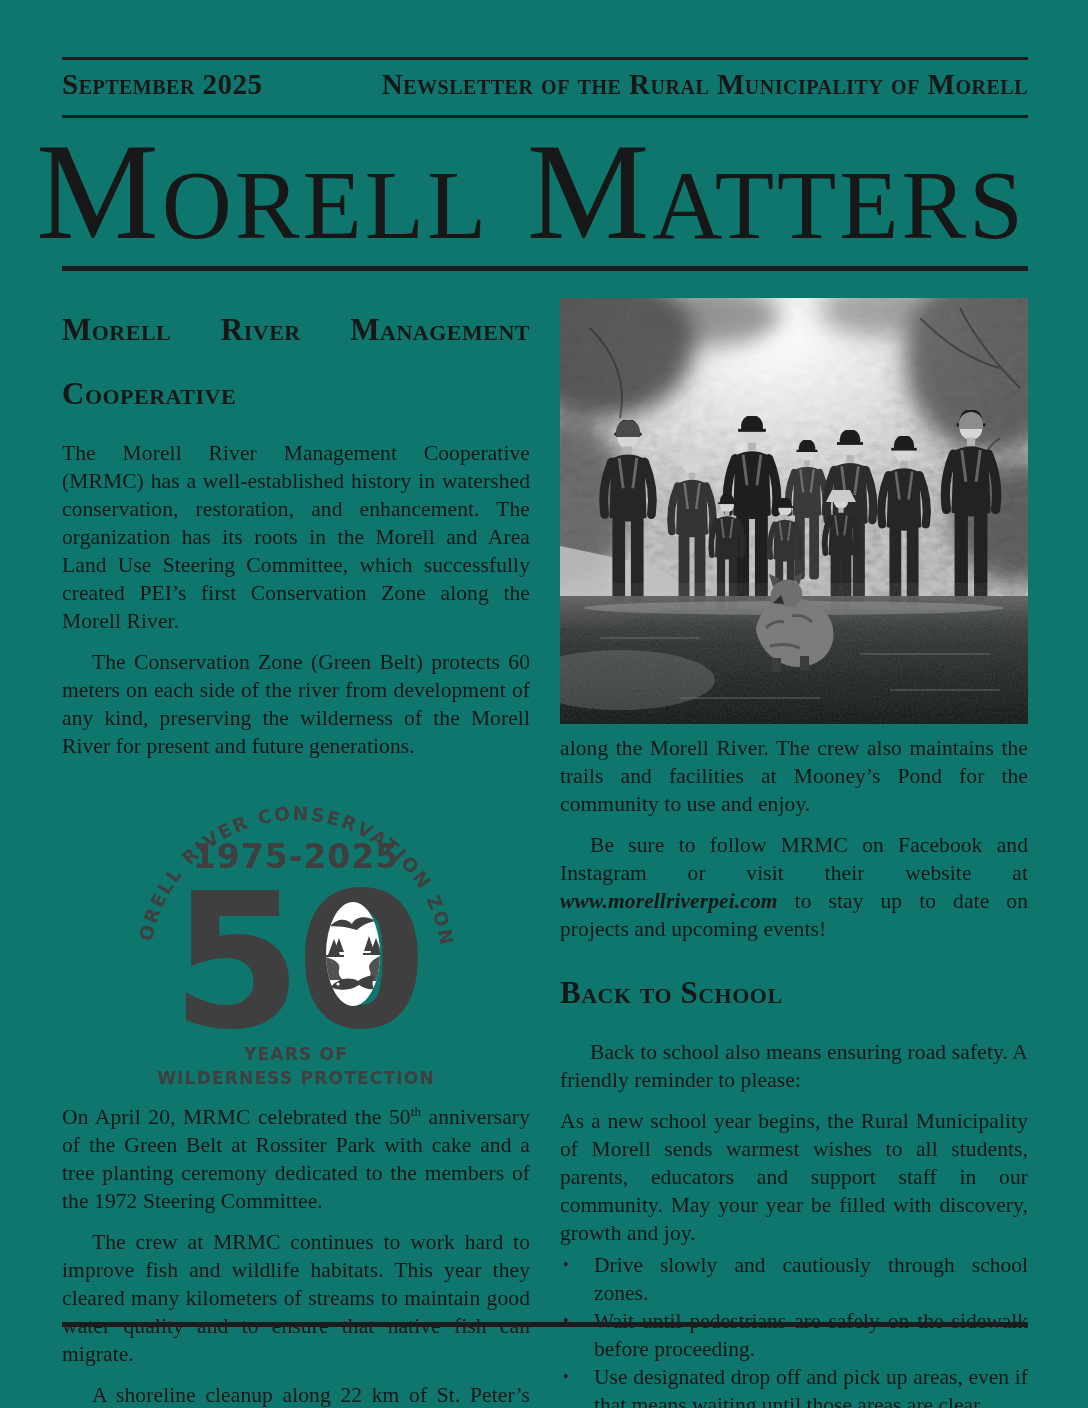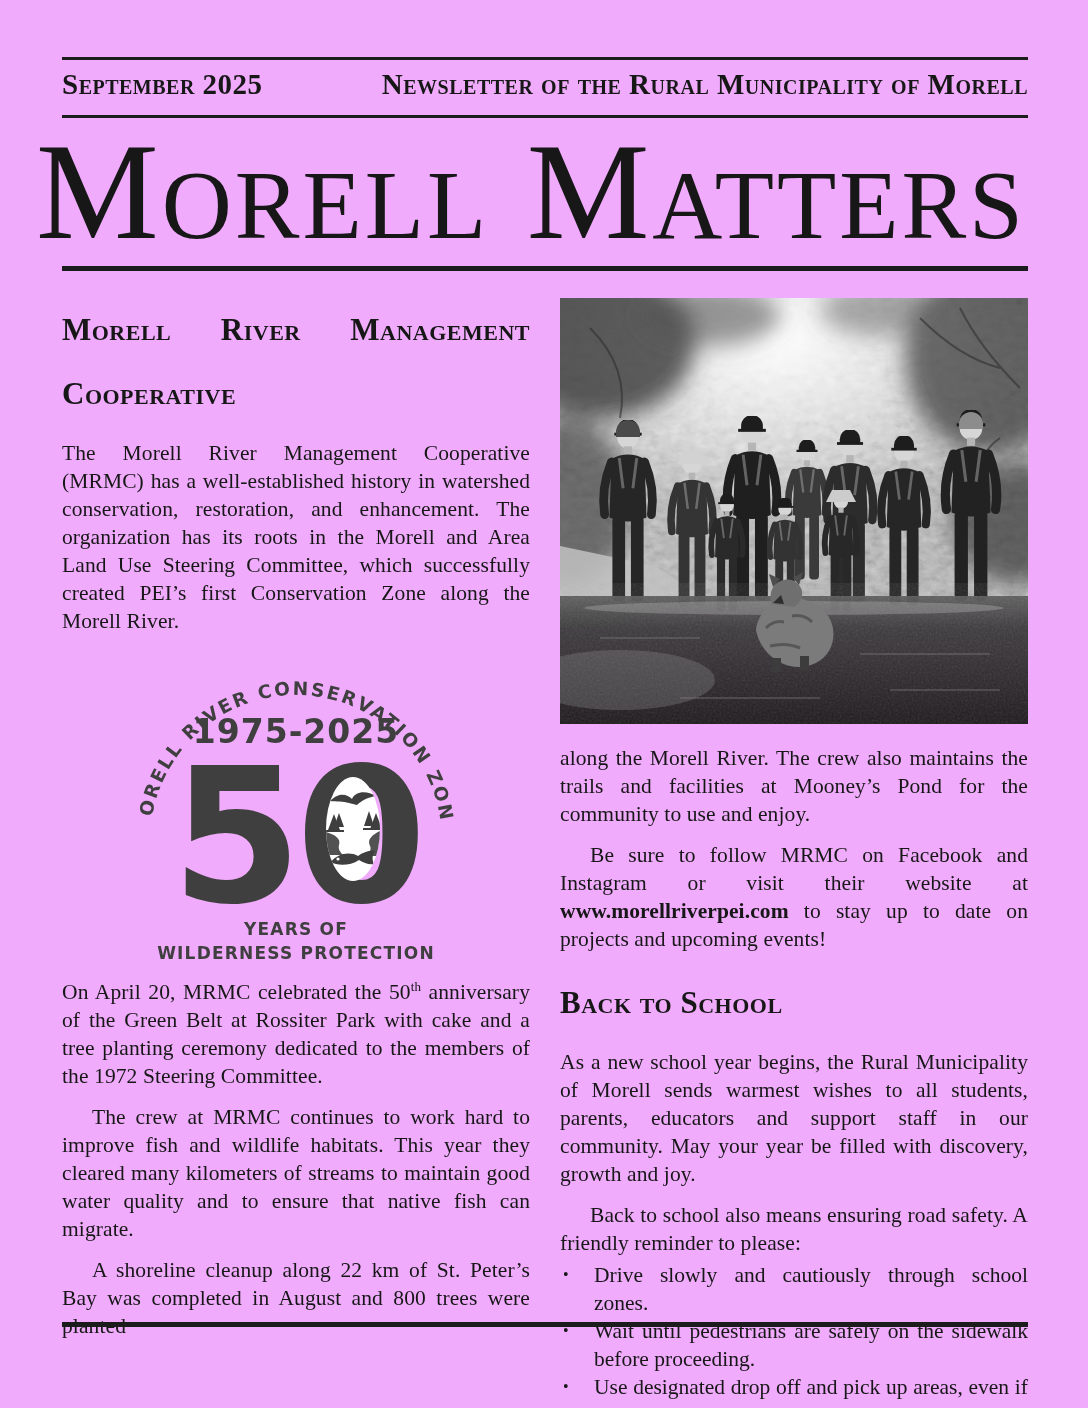--- a/index.html
+++ b/index.html
@@ -1,19 +1,19 @@
 <!DOCTYPE html>
 <html><head>
 <meta charset="utf-8">
 <style>
   * { margin:0; padding:0; box-sizing:border-box; }
   html,body { background:#ffffff; }
   .page {
     position:relative; width:1088px; height:1408px; margin:0 auto;
-    background:#f0abfc; color:#171717; overflow:hidden;
+    background:#0f766e; color:#171717; overflow:hidden;
     font-family:"Liberation Serif", serif;
   }
   .sc { font-variant:small-caps; }
   .rule { position:absolute; left:62px; width:966px; background:#1c1c1c; }
   .rule-a { top:57px; height:3px; }
   .rule-b { top:115px; height:3px; }
   .rule-c { top:266px; height:5px; }
   .rule-d { top:1322px; height:5px; }
 
   .header-row {
@@ -39,21 +39,21 @@
   }
   .h2-justify { text-align:justify; }
   .h2-top { margin-top:18px; }
 
   .body-p {
     font-size:21.5px; line-height:28px; text-align:justify; margin-top:13px;
     letter-spacing:0.1px;
   }
   .indent { text-indent:30px; }
   sup { font-size:13px; vertical-align:super; line-height:0; }
-  .site { font-weight:bold; }
+  .site { font-weight:bold; font-style:italic; }
 
   .logo-wrap { width:340px; margin:14px auto 2px auto; }
   .logo-wrap svg { display:block; }
   .arc-t { font-family:"DejaVu Sans", sans-serif; font-weight:bold; font-size:18.5px; letter-spacing:2.2px; fill:#3f3f3f; }
   .years { font-family:"DejaVu Sans", sans-serif; font-weight:bold; font-size:33px; letter-spacing:1px; fill:#3f3f3f; }
   .bignum { font-family:"DejaVu Sans", sans-serif; font-weight:bold; font-size:188px; letter-spacing:-6px; fill:#3f3f3f; }
   .cap { font-family:"DejaVu Sans", sans-serif; font-weight:bold; font-size:17px; letter-spacing:1.2px; fill:#3f3f3f; }
 
   .photo { display:block; width:468px; height:426px; margin-bottom:6px; }
 
@@ -82,20 +82,21 @@
 
   <h1 class="masthead sc">Morell Matters</h1>
 
   <div class="rule rule-c"></div>
 
   <div class="columns">
 
     <div class="col">
       <h2 class="h2 sc h2-justify">Morell River Management Cooperative</h2>
       <p class="body-p">The Morell River Management Cooperative (MRMC) has a well-established history in watershed conservation, restoration, and enhancement. The organization has its roots in the Morell and Area Land Use Steering Committee, which successfully created PEI’s first Conservation Zone along the Morell River.</p>
+      <p class="body-p indent">The Conservation Zone (Green Belt) protects 60 meters on each side of the river from development of any kind, preserving the wilderness of the Morell River for present and future generations.</p>
 
       <div class="logo-wrap">
         <svg width="340" height="316" viewBox="0 0 340 316">
           <defs>
             <path id="arcPath" d="M 26 168 A 146 146 0 0 1 314 168" fill="none"></path>
             <clipPath id="zeroHole">
                 <ellipse cx="227" cy="180" rx="27" ry="52"></ellipse>
               </clipPath>
           </defs>
           <text class="arc-t">
@@ -221,26 +222,26 @@
           <path d="M 196 332 C 198 316,210 302,226 300 C 238 298,252 303,262 311 C 272 319,276 334,272 346 C 268 360,254 369,238 369 C 220 369,200 354,196 332 Z" fill="#7b7b7b"></path>
           <path d="M 212 306 C 208 295,213 284,224 282 C 232 280,240 285,242 293 C 243 299,240 305,234 309 Z" fill="#6f6f6f"></path>
           <path d="M 213 289 L 209 276 L 220 281 Z M 239 287 L 243 274 L 233 280 Z" fill="#4e4e4e"></path>
           <path d="M 221 297 L 213 305 L 224 306 Z" fill="#2e2e2e"></path>
           <path d="M 206 330 Q 214 322 224 324 M 232 318 Q 244 316 252 324 M 210 348 Q 226 344 240 350" stroke="#4f4f4f" stroke-width="3" fill="none" opacity="0.8"></path>
           <rect x="212" y="360" width="9" height="14" fill="#3c3c3c"></rect>
           <rect x="240" y="358" width="9" height="14" fill="#3c3c3c"></rect>
         </g>
       </svg>
 
-      <p class="body-p" style="margin-top:20px">along the Morell River. The crew also maintains the trails and facilities at Mooney’s Pond for the community to use and enjoy.</p>
+      <p class="body-p" style="margin-top:10px">along the Morell River. The crew also maintains the trails and facilities at Mooney’s Pond for the community to use and enjoy.</p>
       <p class="body-p indent"><span>Be sure to follow MRMC on Facebook and Instagram or visit their website at </span><span class="site">www.morellriverpei.com</span><span> to stay up to date on projects and upcoming events!</span></p>
 
       <h2 class="h2 sc h2-top">Back to School</h2>
+      <p class="body-p indent">Back to school also means ensuring road safety. A friendly reminder to please:</p>
       <p class="body-p">As a new school year begins, the Rural Municipality of Morell sends warmest wishes to all students, parents, educators and support staff in our community. May your year be filled with discovery, growth and joy.</p>
-      <p class="body-p indent">Back to school also means ensuring road safety. A friendly reminder to please:</p>
 
       <ul class="tips">
         <li><span class="dot">•</span><span>Drive slowly and cautiously through school zones.</span></li>
         <li><span class="dot">•</span><span>Wait until pedestrians are safely on the sidewalk before proceeding.</span></li>
         <li><span class="dot">•</span><span>Use designated drop off and pick up areas, even if that means waiting until those areas are clear.</span></li>
       </ul>
     </div>
   </div>
 
   <div class="rule rule-d"></div>

